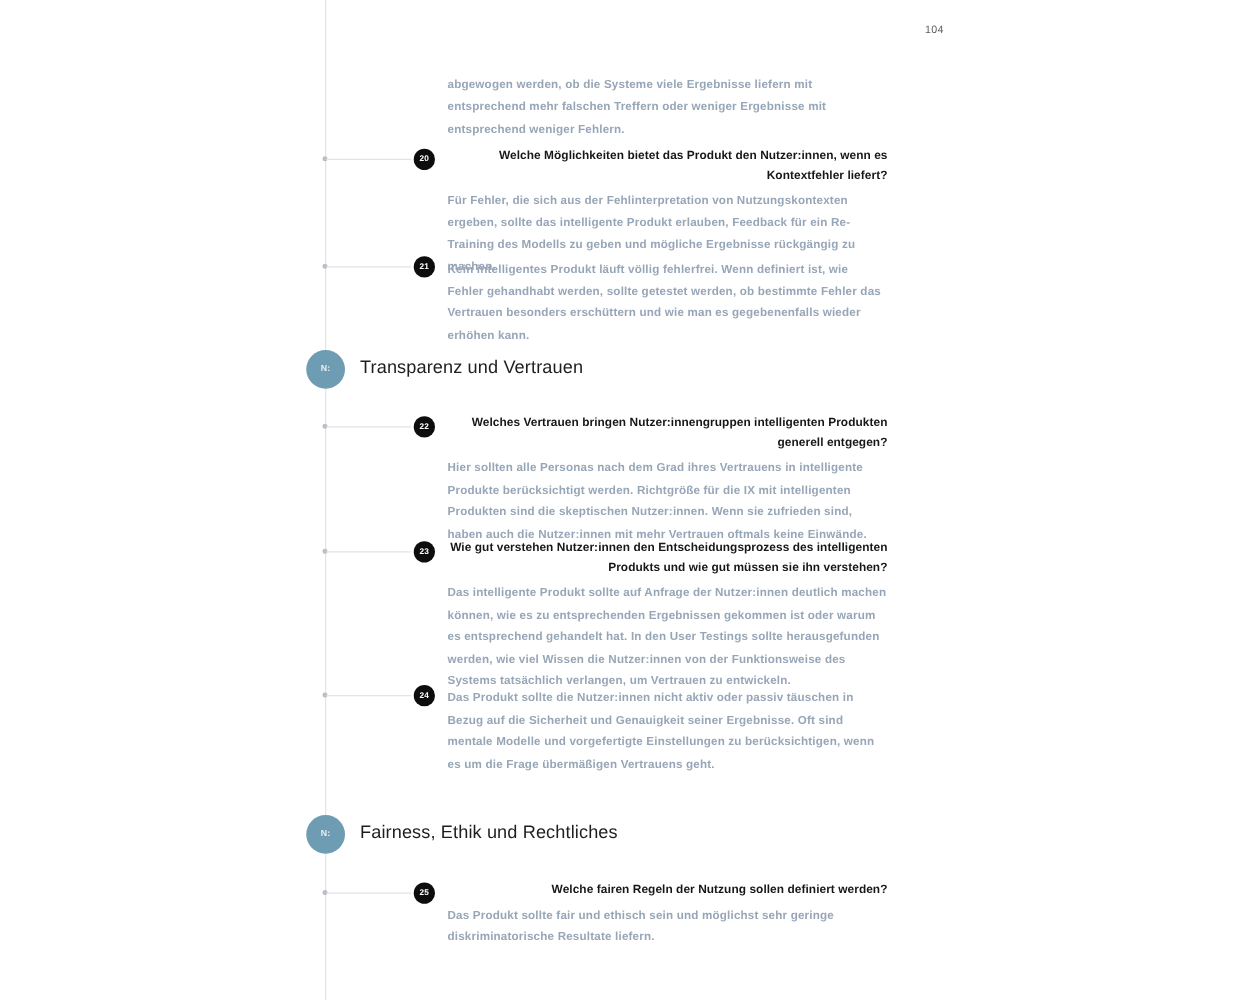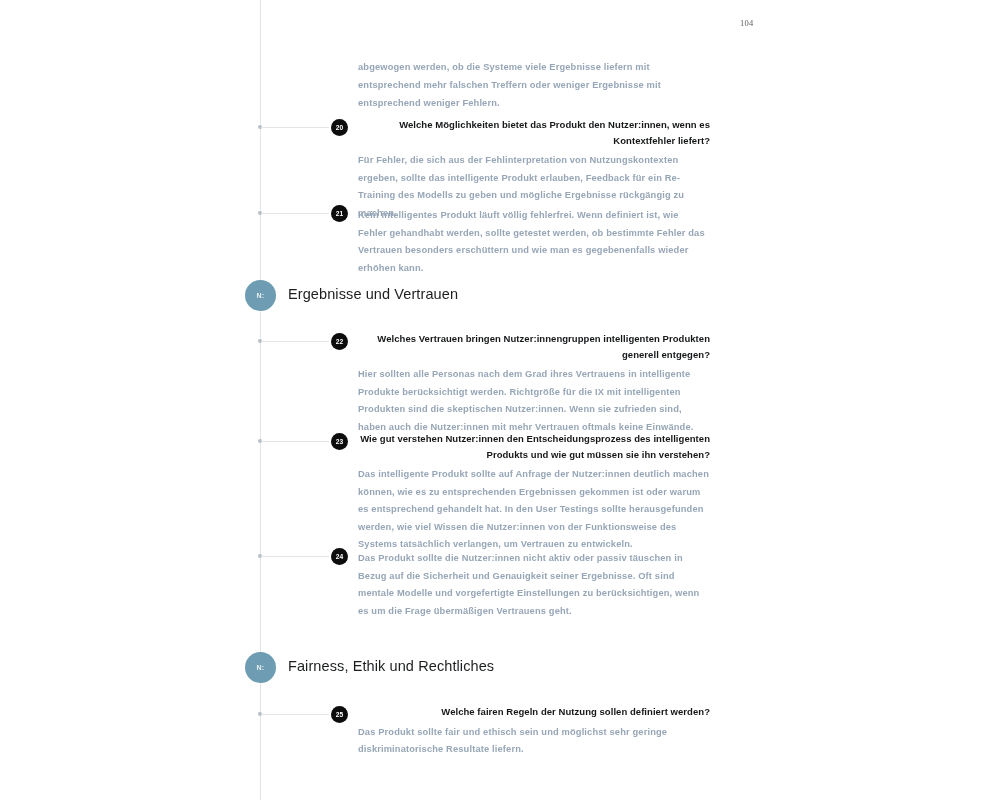--- a/index.html
+++ b/index.html
@@ -21,21 +21,20 @@
 
   
   .folio {
     position: absolute;
     top: 18px;
     left: 740px;
     font-size: 8.5px;
     letter-spacing: 0.3px;
     color: #5c5c5c;
     font-weight: 400;
-    font-family: Liberation Serif, serif;
   }
 
   
   .timeline-rule {
     position: absolute;
     left: 260px;
     top: 0;
     width: 1px;
     height: 800px;
     background: #e2e4e6;
@@ -181,21 +180,21 @@
         <div class="qitem" style="top: 203px;">
           <div class="node-dot"></div>
           <div class="connector"></div>
           <div class="badge">21</div>
           <div class="qbody">
             <div class="atext">Kein intelligentes Produkt läuft völlig fehlerfrei. Wenn definiert ist, wie Fehler gehandhabt werden, sollte getestet werden, ob bestimmte Fehler das Vertrauen besonders erschüttern und wie man es gegebenenfalls wieder erhöhen kann.</div>
           </div>
         </div>
         <div class="section" style="top: 280px;">
           <div class="section-bullet">N:</div>
-          <div class="section-title">Ergebnisse und Vertrauen</div>
+          <div class="section-title">Transparenz und Vertrauen</div>
         </div>
         <div class="qitem" style="top: 331px;">
           <div class="node-dot"></div>
           <div class="connector"></div>
           <div class="badge">22</div>
           <div class="qbody">
             <div class="qtext">Welches Vertrauen bringen Nutzer:innengruppen intelligenten Produkten generell entgegen?</div>
             <div class="atext">Hier sollten alle Personas nach dem Grad ihres Vertrauens in intelligente Produkte berücksichtigt werden. Richtgröße für die IX mit intelligenten Produkten sind die skeptischen Nutzer:innen. Wenn sie zufrieden sind, haben auch die Nutzer:innen mit mehr Vertrauen oftmals keine Einwände.</div>
           </div>
         </div>

